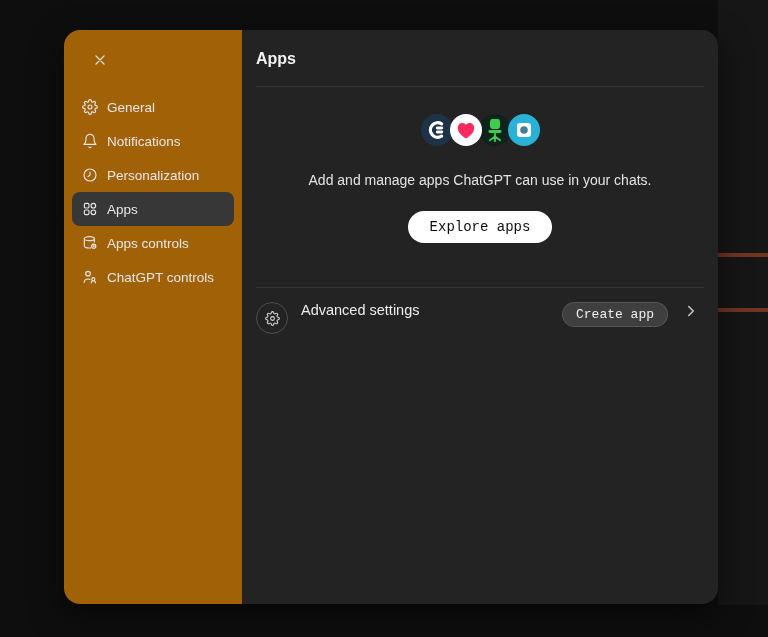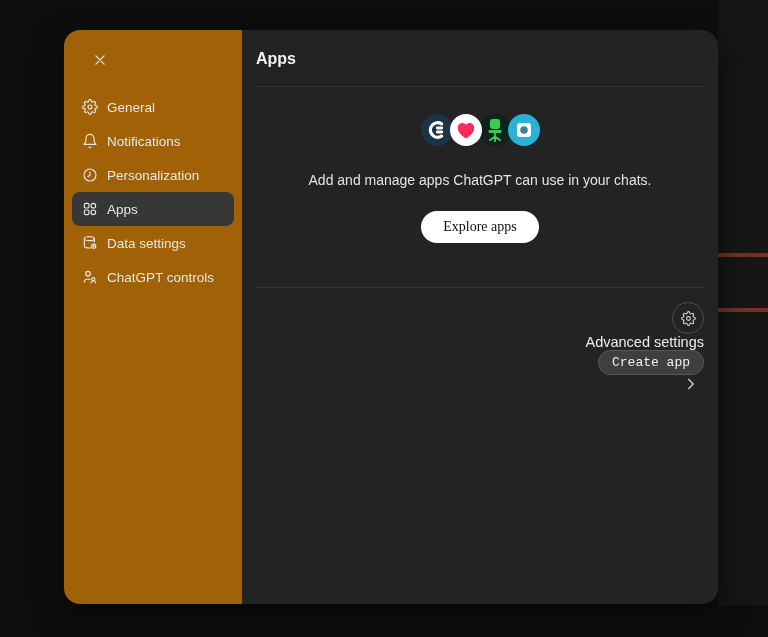--- a/index.html
+++ b/index.html
@@ -55,25 +55,25 @@
   .app-circle {
     width:32px; height:32px; border-radius:50%; position:relative; flex-shrink:0;
   }
   .app-circle + .app-circle { margin-left:-3px; }
   .app-circle svg { width:32px; height:32px; display:block; }
   .z1 { z-index:1; } .z2 { z-index:2; } .z3 { z-index:3; }
   .hero-caption { margin-top:24px; font-size:14px; color:#e3e3e3; line-height:20px; }
   .explore-btn {
     margin-top:21px; height:32px; padding:0 22px; border-radius:999px;
     background:#ffffff; color:#0d0d0d; border:none; font-size:14px; font-weight:500;
-    font-family:Liberation Serif, serif; cursor:pointer; display:flex; align-items:center;
+    font-family:Liberation Mono, monospace; cursor:pointer; display:flex; align-items:center;
   }
 
   .advanced-row {
-    margin-top:14px; display:flex; align-items:flex-end; height:36px;flex-direction:column;
+    margin-top:14px; display:flex; align-items:flex-start; height:36px;
   }
   .adv-gear-circle {
     width:32px; height:32px; border-radius:50%; border:1px solid #4d4d4d;
     display:flex; align-items:center; justify-content:center; flex-shrink:0;
   }
   .adv-gear-circle svg { width:15px; height:15px; stroke:#d9d9d9; fill:none; stroke-width:1.7; stroke-linecap:round; stroke-linejoin:round; }
   .adv-label { margin-left:13px; font-size:14.5px; color:#ececec; }
   .adv-spacer { flex:1; }
   .create-btn {
     background:#3f3f3f; border:1px solid rgba(255,255,255,.12); color:#f0f0f0;
@@ -147,21 +147,21 @@
       <div class="nav-item">
         <span class="nav-icon">
           <svg viewBox="0 0 24 24">
               <ellipse cx="11" cy="5.5" rx="7.5" ry="3"></ellipse>
               <path d="M3.5 5.5v11c0 1.66 3.36 3 7.5 3 .62 0 1.22-.03 1.8-.09"></path>
               <path d="M18.5 5.5v5"></path>
               <circle cx="17.6" cy="16.8" r="3.1"></circle>
               <circle cx="17.6" cy="16.8" r="0.7"></circle>
             </svg>
         </span>
-        <span>Data settings</span>
+        <span>Apps controls</span>
       </div>
 
 
       <div class="nav-item">
         <span class="nav-icon">
           <svg viewBox="0 0 24 24">
               <circle cx="9" cy="7" r="3.4"></circle>
               <path d="M3.2 20c.4-3 2.8-5 5.8-5 1.1 0 2.1.27 3 .76"></path>
               <circle cx="17" cy="15.2" r="2.3"></circle>
               <path d="M13.6 20.8c.2-1.9 1.6-3.1 3.4-3.1s3.2 1.2 3.4 3.1"></path>

